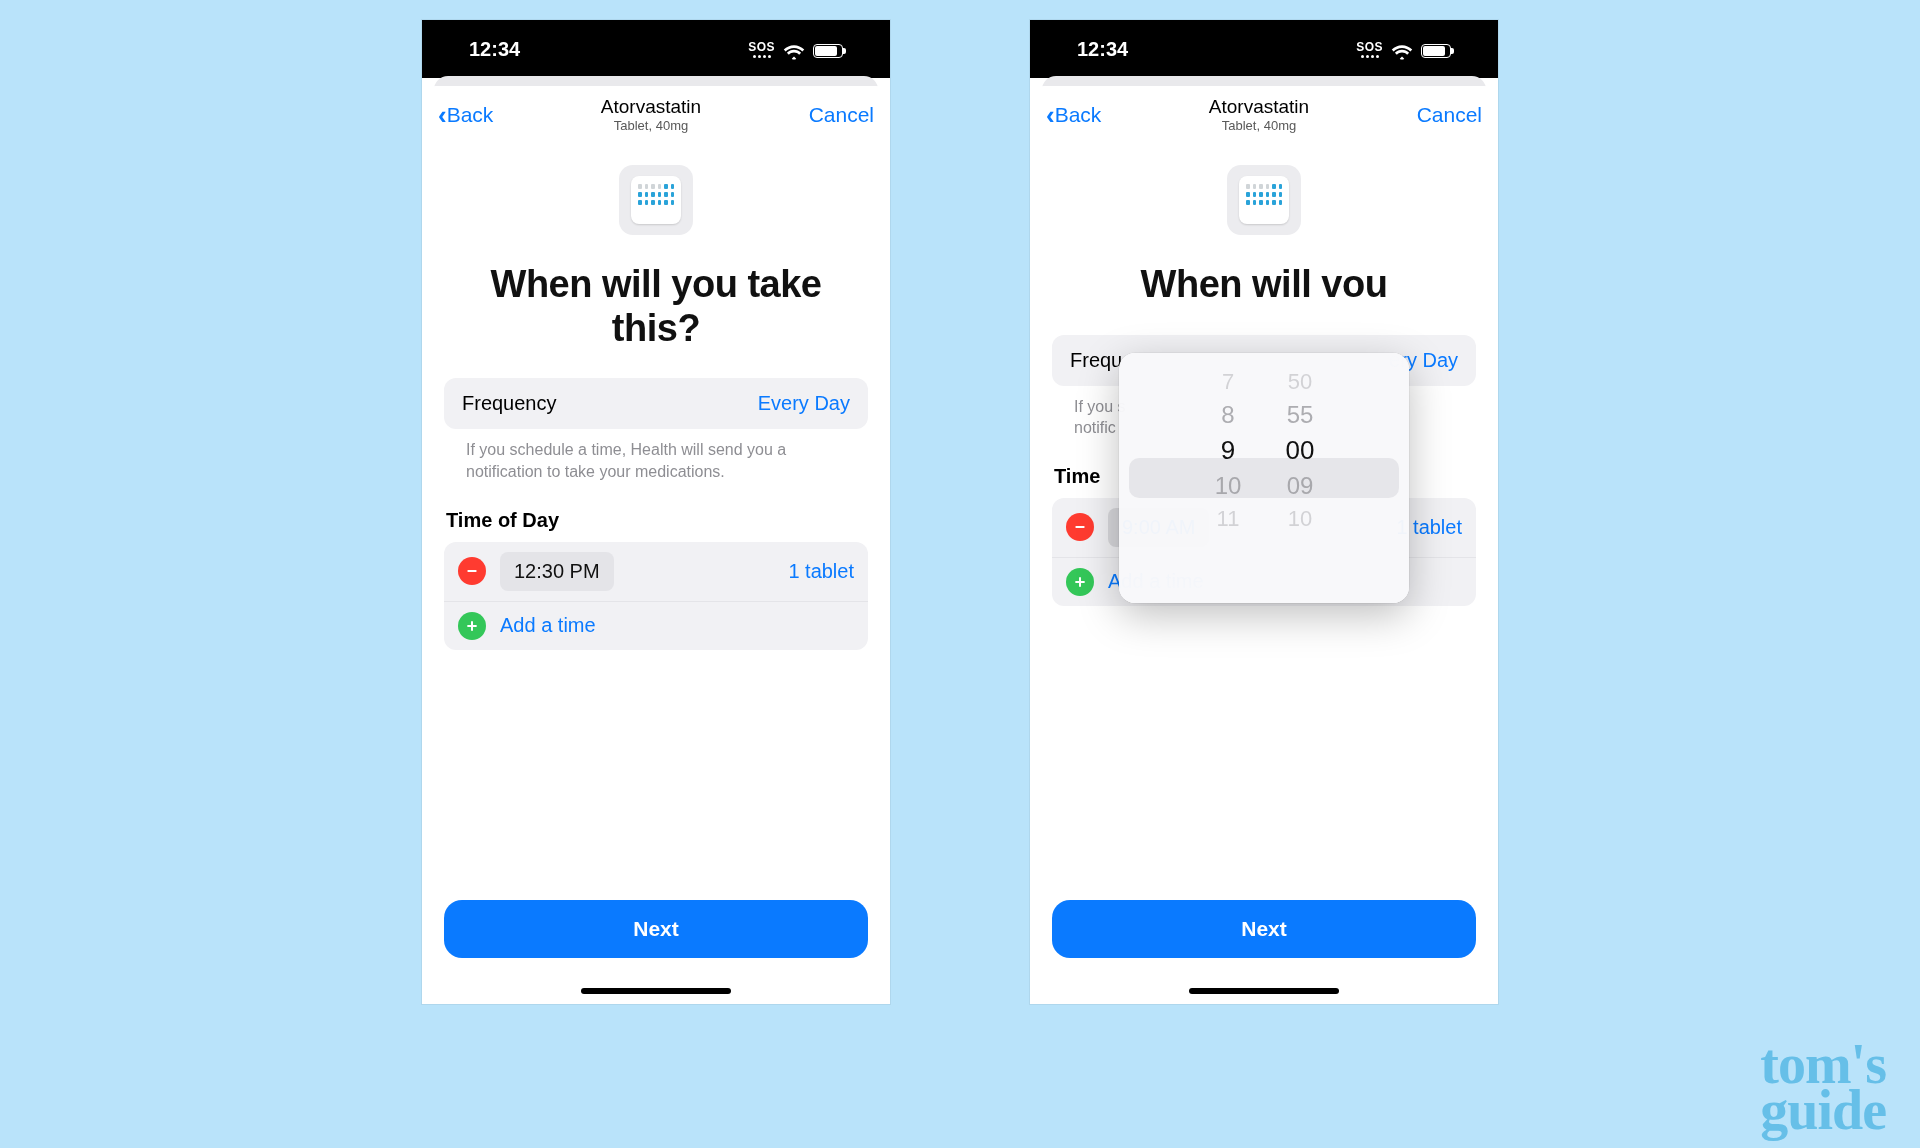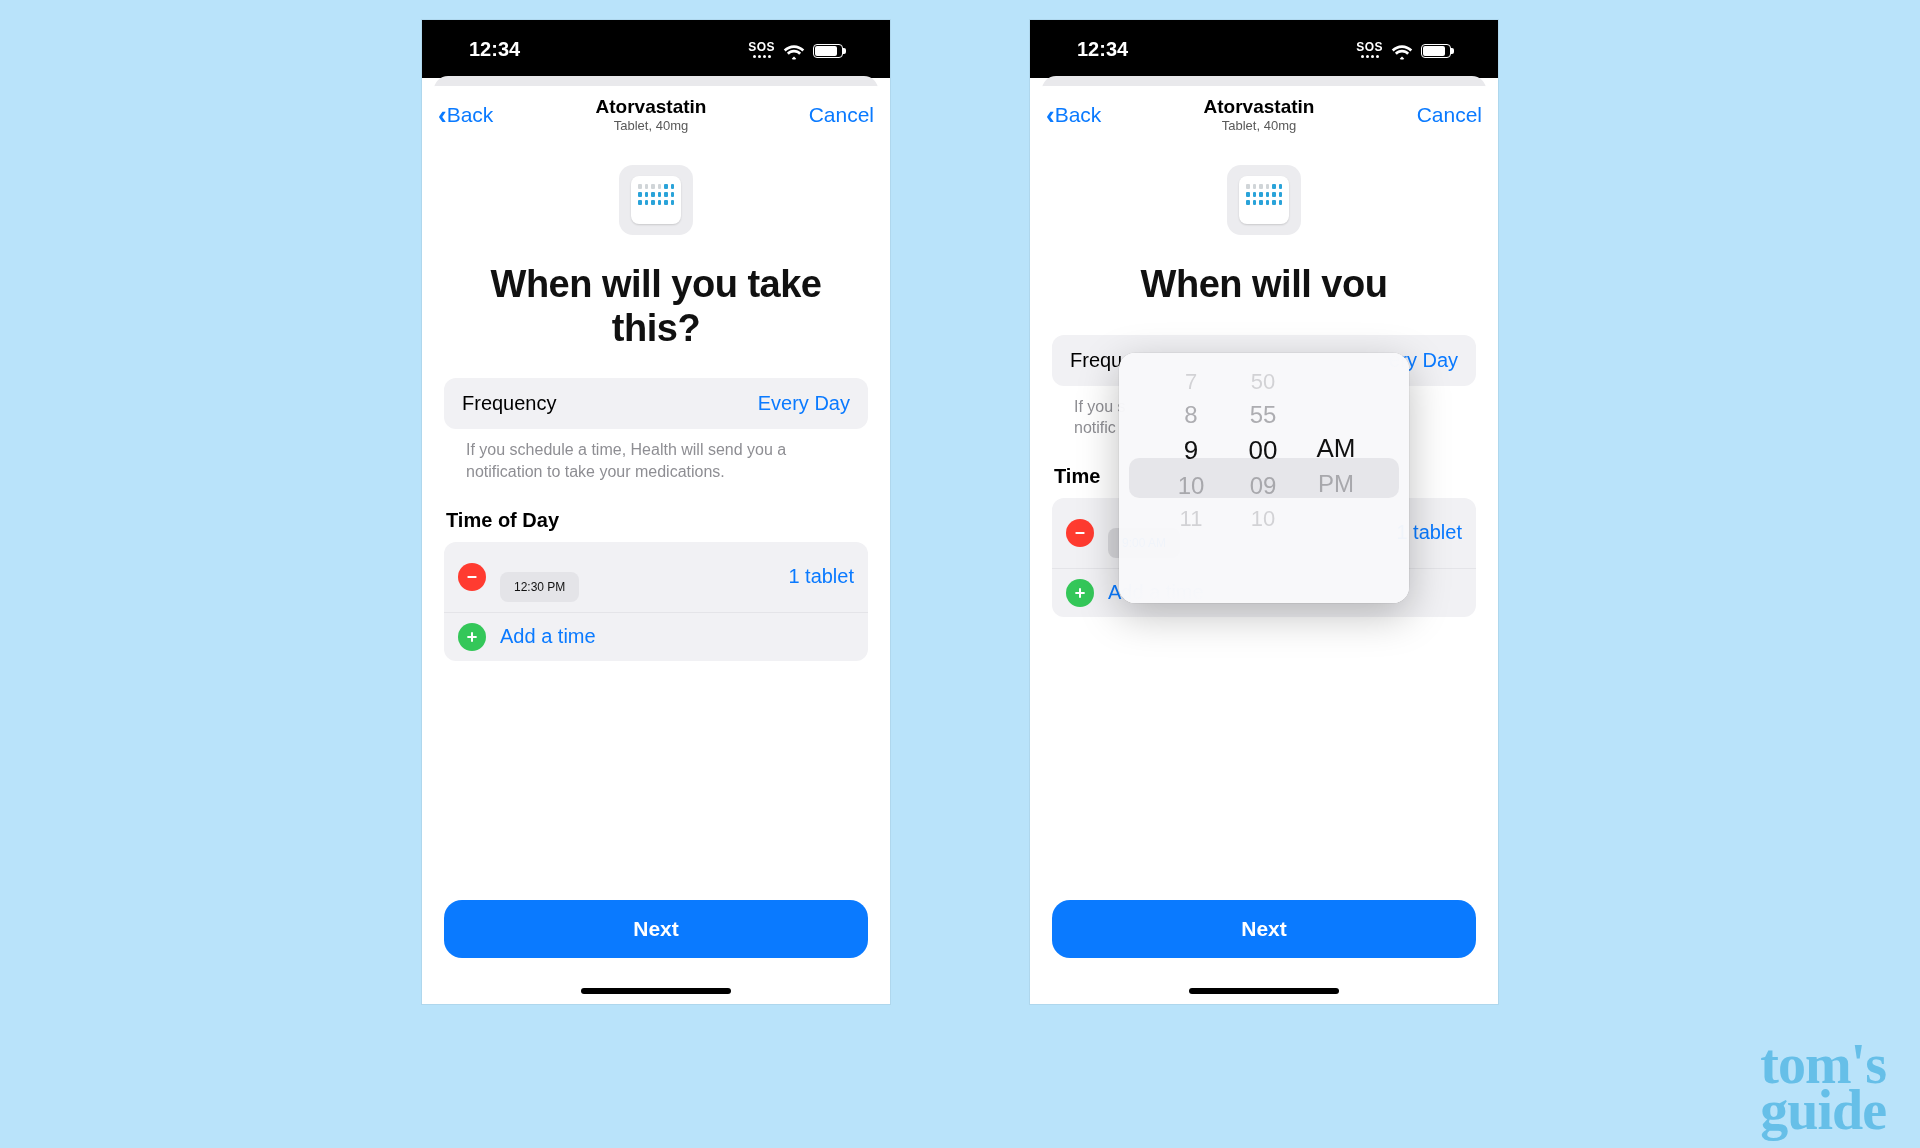--- a/index.html
+++ b/index.html
@@ -73,21 +73,21 @@
   }
   .navbar {
     display: flex;
     align-items: center;
     justify-content: space-between;
     padding: 10px 16px 6px;
   }
   .nav-btn { color:#0a7aff; font-size:21px; display:flex; align-items:center; gap:2px; cursor:pointer;}
   .nav-btn .chev{font-size:26px; line-height:1; font-weight:600; margin-right:-2px;}
   .nav-title { text-align:center; }
-  .nav-title .t1{font-size:19px; font-weight:700; color:#000;}
+  .nav-title .t1{font-size:19px; font-weight:400; color:#000;}
   .nav-title .t2{font-size:13px; color:#595959;}
   .content { flex:1; padding: 26px 22px 0; display:flex; flex-direction:column; position:relative;}
   .cal-icon{
     width:74px;height:70px;border-radius:14px;background:#ececef;margin:0 auto;
     display:flex;align-items:center;justify-content:center;
   }
   .cal-icon .card{width:50px;height:48px;background:#fff;border-radius:8px;box-shadow:0 1px 2px rgba(0,0,0,.15);padding:8px 7px;}
   .cal-icon .row{display:flex;gap:3px;margin-bottom:3px;}
   .cal-icon .dot{width:5px;height:5px;border-radius:1px;}
   .cal-icon .dim{background:#d0d5d8;}
@@ -112,21 +112,21 @@
   .time-row{
     display:flex;align-items:center;gap:14px;padding:10px 14px;
     border-bottom:1px solid #e4e4e8;
   }
   .time-row:last-child{border-bottom:none;}
   .circle{width:28px;height:28px;border-radius:50%;display:flex;align-items:center;justify-content:center;flex-shrink:0;cursor:pointer;}
   .circle.red{background:#ff3b30;}
   .circle.green{background:#34c759;}
   .circle svg{width:16px;height:16px;}
   .time-chip{
-    background:#e4e4e8;border-radius:8px;padding:8px 14px;font-size:12px;color:#111;cursor:pointer;margin-top:20px;
+    background:#e4e4e8;border-radius:8px;padding:8px 14px;font-size:20px;color:#111;cursor:pointer;
   }
   .time-chip.active{background:#d8d8dc;color:#0a7aff;}
   .time-right{margin-left:auto;color:#0a7aff;font-size:20px;cursor:pointer;}
   .addtime{color:#0a7aff;font-size:20px;cursor:pointer;}
   .next-btn{
     position:absolute;left:22px;right:22px;bottom:46px;height:58px;
     background:#0a7aff;color:#fff;border-radius:18px;display:flex;
     align-items:center;justify-content:center;font-size:21px;font-weight:600;cursor:pointer;
   }
   .home-ind{position:absolute;left:50%;bottom:10px;transform:translateX(-50%);width:150px;height:6px;background:#000;border-radius:4px;}
@@ -385,27 +385,20 @@
               <span class="mid">10</span>
               <span class="far">11</span>
             </div>
             <div class="col">
               <span class="far">50</span>
               <span class="mid">55</span>
               <span class="sel">00</span>
               <span class="mid">09</span>
               <span class="far">10</span>
             </div>
-            <div class="col ampm">
-              <span class="far">&nbsp;</span>
-              <span class="far">&nbsp;</span>
-              <span class="sel">AM</span>
-              <span class="mid">PM</span>
-              <span class="far">&nbsp;</span>
-            </div>
           </div>
           <div class="popfade top"></div>
           <div class="popfade bot"></div>
         </div>
 
         <div class="next-btn">
           <span>Next</span>
         </div>
       </div>
       <div class="home-ind"></div>

